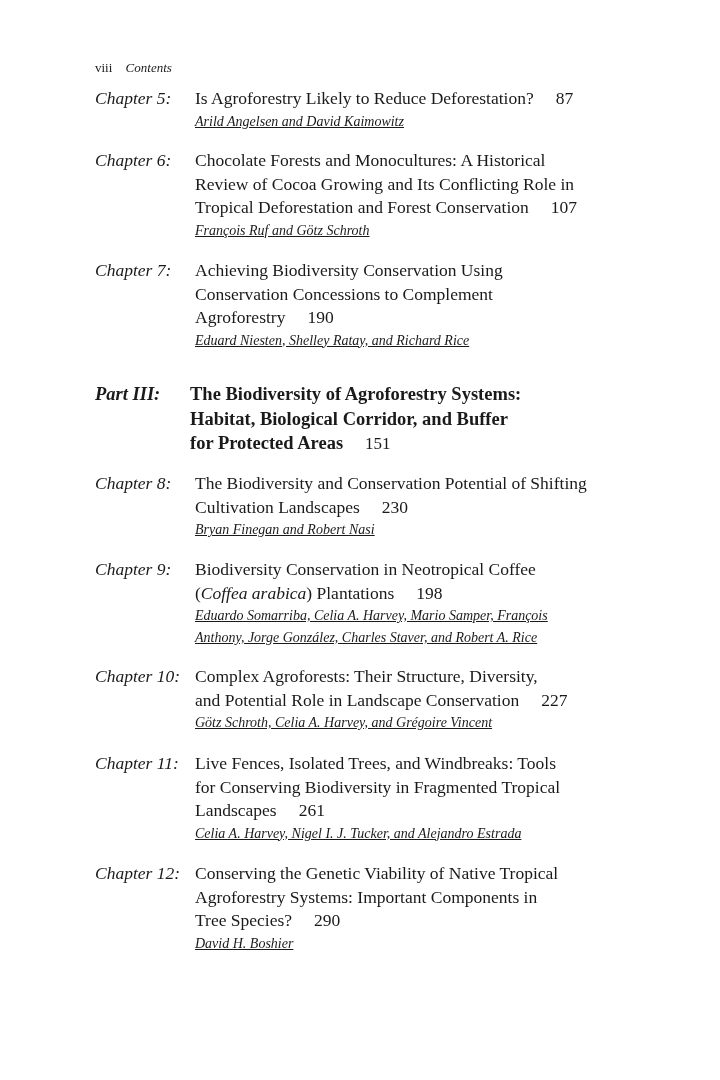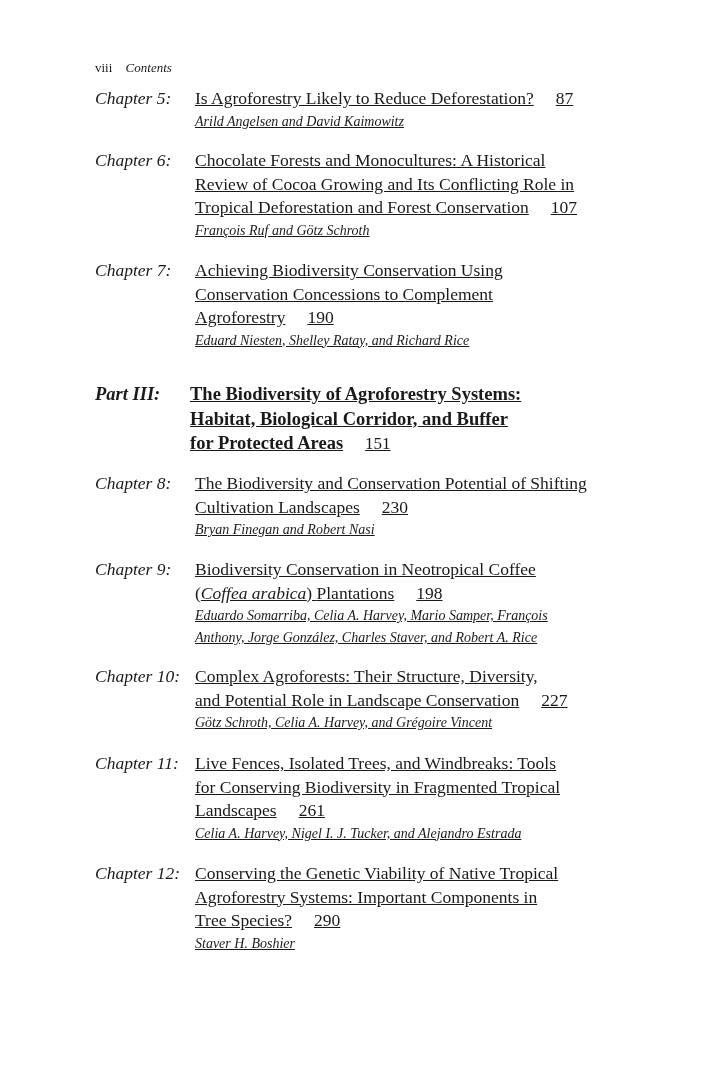--- a/index.html
+++ b/index.html
@@ -16,21 +16,21 @@
   .running-head .folio { margin-right: 10px; }
   .running-head .section { font-style: italic; }
 
   .entry { position: absolute; left: 95px; width: 560px; }
   .entry .label {
     position: absolute; left: 0; top: 0;
     font-size: 17.5px; line-height: 23.5px; white-space: nowrap; font-style: italic;
   }
   .entry .body { position: absolute; left: 100px; top: 0; width: 460px; }
   .entry .title {
-    font-size: 17.5px; line-height: 23.5px; white-space: nowrap; text-decoration: underline;
+    font-size: 17.5px; line-height: 23.5px; white-space: nowrap;
   }
   .entry .page-num { margin-left: 22px; }
   .entry .authors {
     font-style: italic; font-size: 14px; line-height: 22px;
     white-space: nowrap;
     text-decoration: underline;
   }
 
   .part .label, .part .title {
     font-weight: bold; font-size: 18.5px; line-height: 24.5px;
@@ -122,17 +122,17 @@
       <div class="authors">Celia A. Harvey, Nigel I. J. Tucker, and Alejandro Estrada</div>
     </div>
   </div>
 
   <div class="entry" style="top:862px;">
     <div class="label">Chapter 12:</div>
     <div class="body">
       <div class="title">Conserving the Genetic Viability of Native Tropical</div>
       <div class="title">Agroforestry Systems: Important Components in</div>
       <div class="title"><span>Tree Species?</span><span class="page-num">290</span></div>
-      <div class="authors">Staver H. Boshier</div>
+      <div class="authors">David H. Boshier</div>
     </div>
   </div>
 
 </div>
 
 </body></html>

